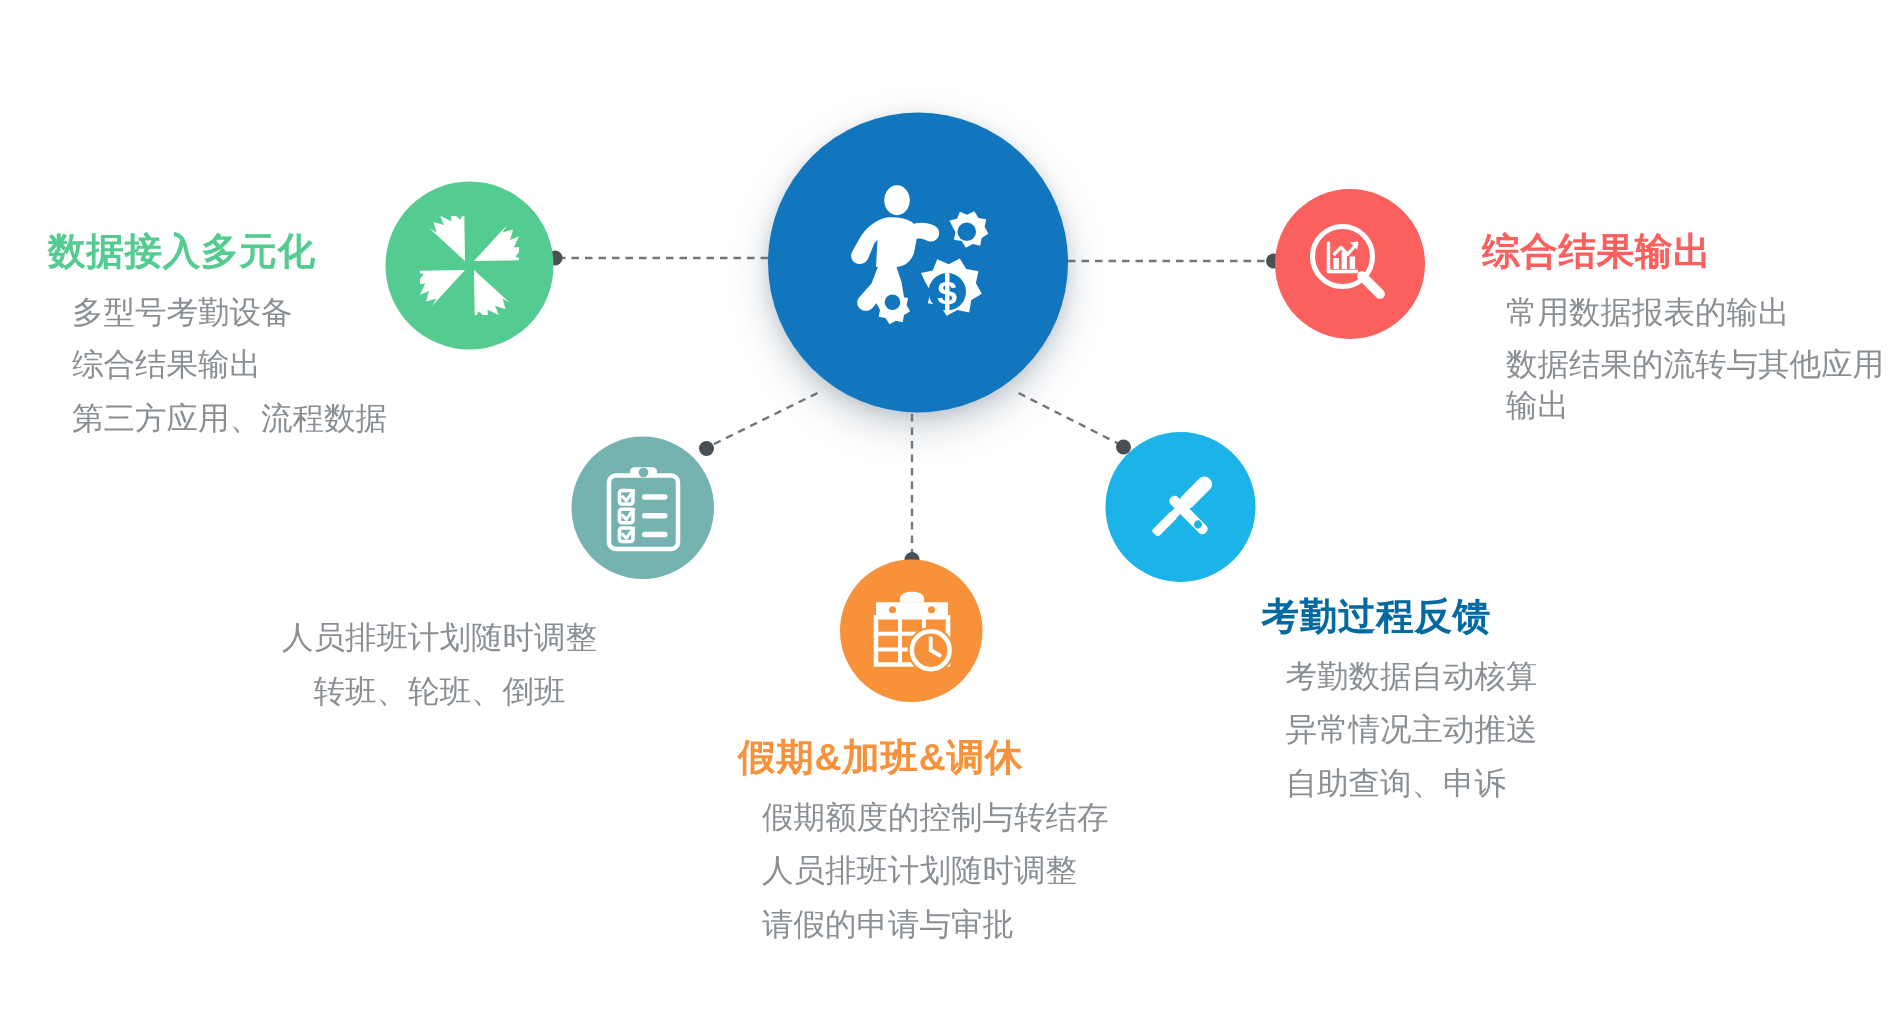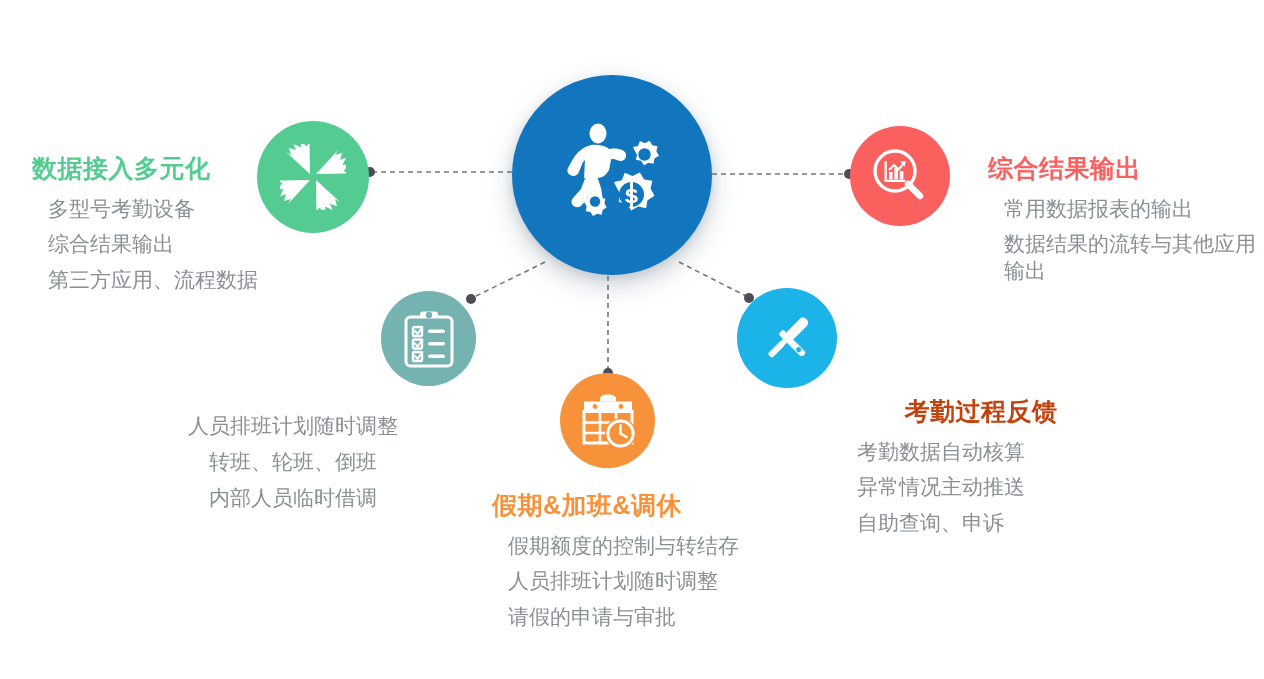--- a/index.html
+++ b/index.html
@@ -47,21 +47,21 @@
 
   #txt-data   {left:32px; top:155px;width:250px;}
   #txt-data h3{color:#54cc91;}
   #txt-output {left:988px;top:155px;width:270px;}
   #txt-output h3{color:#f9605e;}
   #txt-shift  {left:155px;top:413px;width:260px;text-align:center;}
   #txt-shift h3{color:#74b3b0;}
   #txt-leave  {left:492px;top:492px;width:260px;}
   #txt-leave h3{color:#f7923b;}
   #txt-feedback{left:841px;top:398px;width:280px;}
-  #txt-feedback h3{color:#c2410c;text-align:center;}
+  #txt-feedback h3{color:#0369a1;}
 </style>
 </head>
 <body>
 
 <div id="stage">
 
   <svg id="connectors" viewBox="0 0 1264 679" xmlns="http://www.w3.org/2000/svg">
     <g stroke="#5a5f66" stroke-width="1.6" stroke-dasharray="5 4" fill="none" opacity="0.85">
       <line x1="512" y1="172" x2="372" y2="172"></line>
       <line x1="712" y1="174" x2="848" y2="174"></line>
@@ -237,21 +237,20 @@
 
   <div class="block" id="txt-output">
     <h3>综合结果输出</h3>
     <p>常用数据报表的输出</p>
     <p>数据结果的流转与其他应用输出</p>
   </div>
 
   <div class="block" id="txt-shift">
     <p>人员排班计划随时调整</p>
     <p>转班、轮班、倒班</p>
-    <p>内部人员临时借调</p>
   </div>
 
   <div class="block" id="txt-leave">
     <h3>假期&amp;加班&amp;调休</h3>
     <p>假期额度的控制与转结存</p>
     <p>人员排班计划随时调整</p>
     <p>请假的申请与审批</p>
   </div>
 
   <div class="block" id="txt-feedback">

